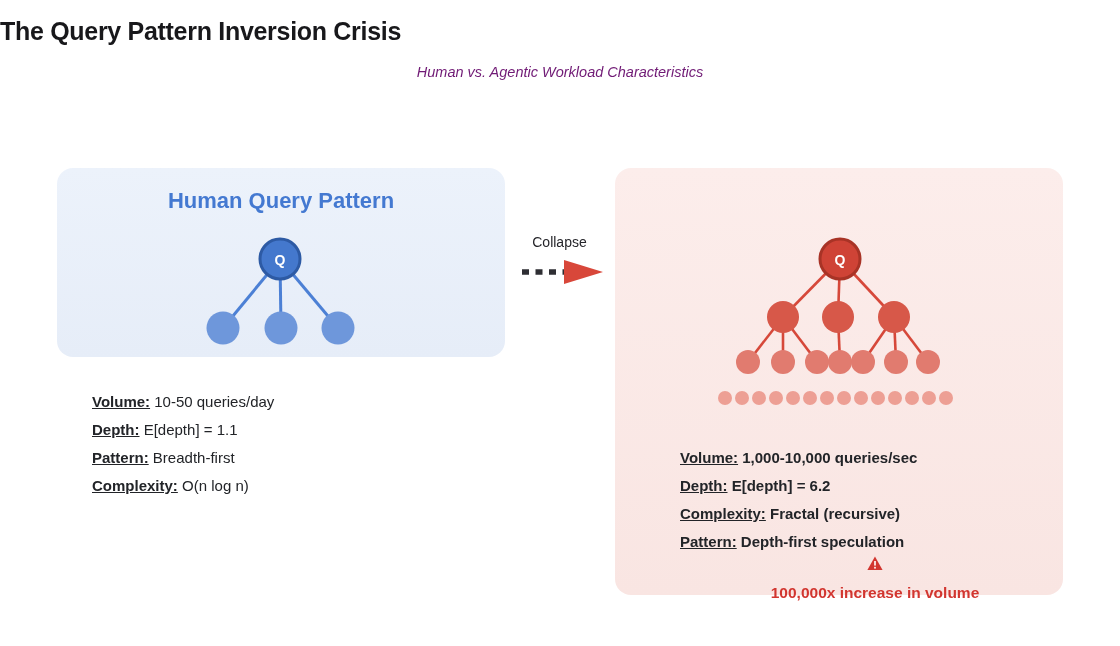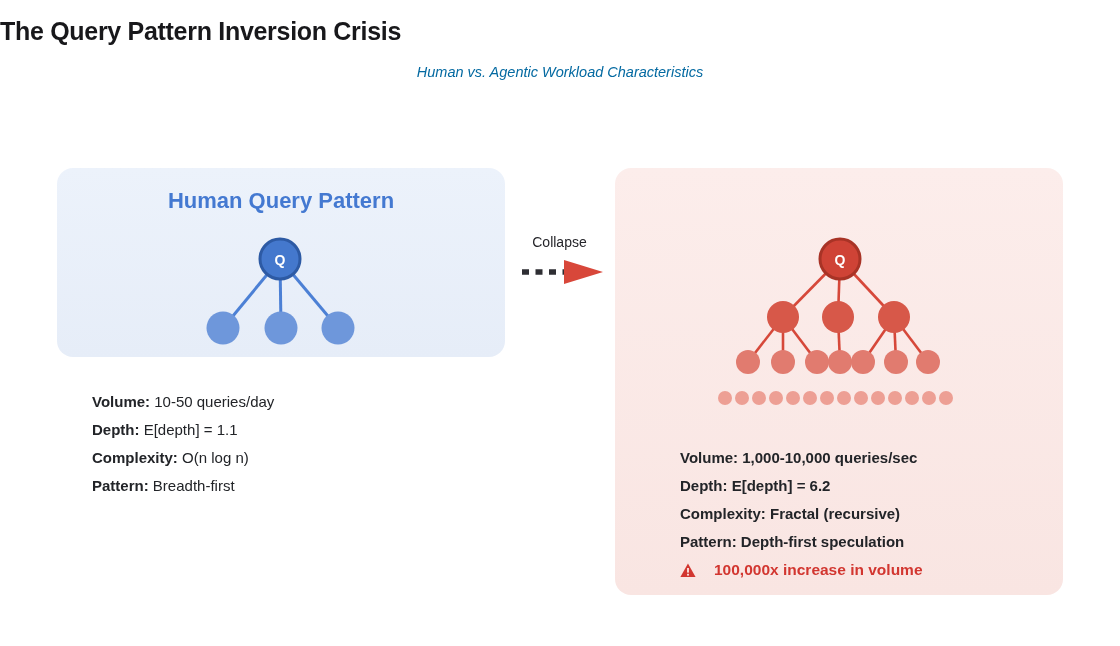--- a/index.html
+++ b/index.html
@@ -15,21 +15,21 @@
 
   
   .main-title {
     position: absolute; top: 17px; left: 0; width: 100%;
     font-size: 25px; font-weight: 700; color: #18181b;
     letter-spacing: -0.3px;
   }
   .subtitle {
     position: absolute; top: 64px; left: 0; width: 100%;
     text-align: center;
-    font-size: 14.5px; font-style: italic; color: #0369a1;
+    font-size: 14.5px; font-style: italic; color: #701a75;
   }
 
   
   .panel {
     position: absolute;
     width: 448px;
     border-radius: 16px;
   }
   .panel-human {
     left: 57px; top: 168px; height: 189px;
@@ -50,26 +50,26 @@
   .tree-svg { position: absolute; left: 0; top: 0; }
 
   
   .stats {
     position: absolute;
     font-size: 15px;
     line-height: 28px;
   }
   .stats-human { left: 92px; top: 388px; width: 360px; }
   .stats-agentic { left: 35px; top: 276px; width: 390px; margin-left: 30px; }
-  .stat-label { font-weight: 700; }
+  .stat-label { font-weight: 700; text-decoration: underline; }
   .stats-human .stat-value { font-weight: 400; }
   .stats-agentic .stat-label, .stats-agentic .stat-value { font-weight: 700; }
   .warning-row {
     color: #d23630; font-weight: 700; font-size: 15.5px;
-    display: flex; align-items: center; gap: 18px;
+    display: flex; align-items: center; gap: 8px; flex-direction: column;
   }
   .warning-row svg { flex: 0 0 auto; }
 
   
   .collapse-wrap {
     position: absolute; left: 512px; top: 234px; width: 95px;
     text-align: center;
   }
   .collapse-label {
     font-size: 14px; font-weight: 400; color: #26262b;
@@ -100,22 +100,22 @@
       <circle cx="224" cy="160" r="16.5" fill="#6e97db"></circle>
       <circle cx="281" cy="160" r="16.5" fill="#6e97db"></circle>
       <circle cx="223" cy="91" r="20" fill="#4478cd" stroke="#2d5aa4" stroke-width="3"></circle>
       <text x="223" y="96.5" text-anchor="middle" class="node-q-text">Q</text>
     </svg>
   </div>
 
   <div class="stats stats-human">
     <div><span class="stat-label">Volume:</span> <span class="stat-value">10-50 queries/day</span></div>
     <div><span class="stat-label">Depth:</span> <span class="stat-value">E[depth] = 1.1</span></div>
+    <div><span class="stat-label">Pattern:</span> <span class="stat-value">Breadth-first</span></div>
     <div><span class="stat-label">Complexity:</span> <span class="stat-value">O(n log n)</span></div>
-    <div><span class="stat-label">Pattern:</span> <span class="stat-value">Breadth-first</span></div>
   </div>
 
   <div class="collapse-wrap">
     <div class="collapse-label">Collapse</div>
     <svg width="95" height="30" viewBox="0 0 95 30">
       <line x1="10" y1="16" x2="55" y2="16" stroke="#2e2e33" stroke-width="5.5" stroke-dasharray="7 6.5"></line>
       <polygon points="52,4 91,16 52,28" fill="#d8473a"></polygon>
     </svg>
   </div>
 

